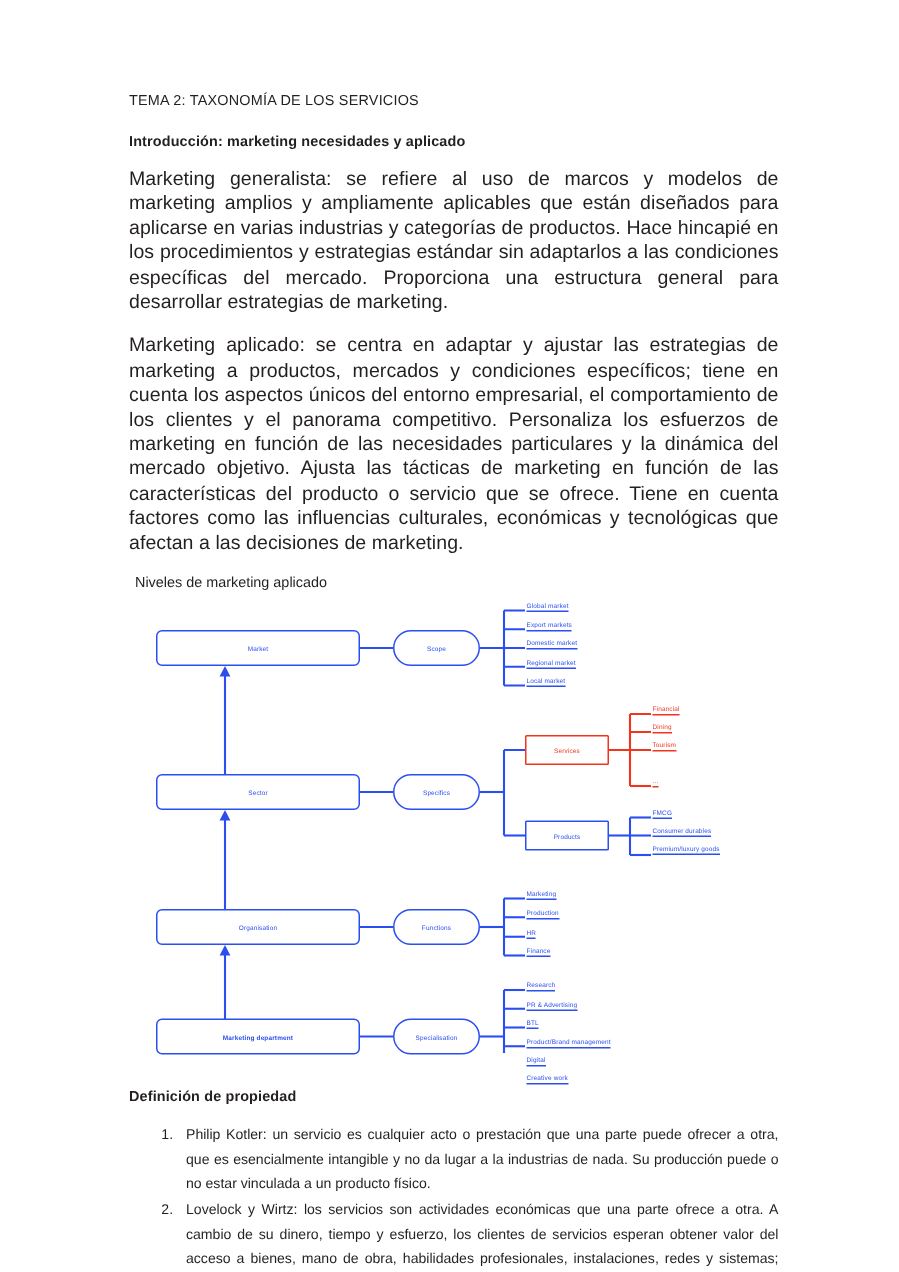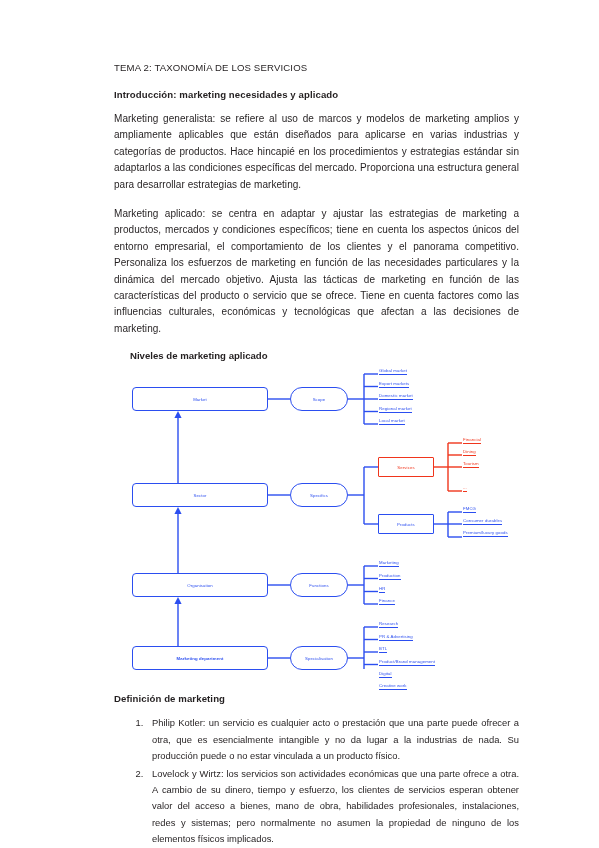--- a/index.html
+++ b/index.html
@@ -2,28 +2,28 @@
 <html lang="es"><head>
 <meta charset="utf-8">
 <style>
   html,body{margin:0;padding:0;}
   body{
     width:599px;height:848px;background:#ffffff;
     font-family:"Liberation Sans", sans-serif;
     color:#231f20;overflow:hidden;
   }
   .page{position:relative;width:599px;height:848px;box-sizing:border-box;
-        padding:62px 80px 0 114px;}
+        padding:62px 80px 0 86px;}
   .doc-title{font-size:9.6px;letter-spacing:.15px;margin:0 0 16px 0;color:#231f20;}
   h2.section{font-size:9.6px;font-weight:bold;margin:0 0 11px 0;letter-spacing:.1px;}
   p.body{
-    font-size:10px;line-height:16.4px;text-align:justify;margin:0 0 13px 0;
+    font-size:13px;line-height:16.4px;text-align:justify;margin:0 0 13px 0;
     letter-spacing:.05px;
   }
-  .diagram-title{font-size:9.6px;font-weight:bold;margin:3px 0 8px 16px;}
+  .diagram-title{font-size:9.6px;font-weight:normal;margin:3px 0 8px 4px;}
 
   
   .diagram{position:relative;width:433px;height:300px;margin-left:2px;}
   .diagram svg{position:absolute;left:0;top:0;}
   .nd{position:absolute;box-sizing:border-box;display:flex;align-items:center;
       justify-content:center;font-size:4.3px;letter-spacing:.1px;
       color:#2b4ef0;border:1.4px solid #2b4ef0;background:#fff;}
   .nd.rect{border-radius:4px;}
   .nd.pill{border-radius:14px;}
   .nd.sharp{border-radius:1px;}
@@ -149,20 +149,20 @@
     <div class="nd rect bold" style="left:16px;top:277px;width:136px;height:24px;">Marketing department</div>
     <div class="nd pill" style="left:174px;top:277px;width:58px;height:24px;">Specialisation</div>
     <div class="leaf" style="left:263px;top:252px;">Research</div>
     <div class="leaf" style="left:263px;top:264.5px;">PR &amp; Advertising</div>
     <div class="leaf" style="left:263px;top:277px;">BTL</div>
     <div class="leaf" style="left:263px;top:289.5px;">Product/Brand management</div>
     <div class="leaf" style="left:263px;top:302px;">Digital</div>
     <div class="leaf" style="left:263px;top:314px;">Creative work</div>
   </div>
 
-  <h2 class="section" style="margin-top:24px;">Definición de marketing</h2>
+  <h2 class="section" style="margin-top:24px;">Definición de propiedad</h2>
 
   <ol class="defs">
     <li>Philip Kotler: un servicio es cualquier acto o prestación que una parte puede ofrecer a otra, que es esencialmente intangible y no da lugar a la industrias de nada. Su producción puede o no estar vinculada a un producto físico.</li>
     <li>Lovelock y Wirtz: los servicios son actividades económicas que una parte ofrece a otra. A cambio de su dinero, tiempo y esfuerzo, los clientes de servicios esperan obtener valor del acceso a bienes, mano de obra, habilidades profesionales, instalaciones, redes y sistemas; pero normalmente no asumen la propiedad de ninguno de los elementos físicos implicados.</li>
   </ol>
 
 </div>
 
 </body></html>

